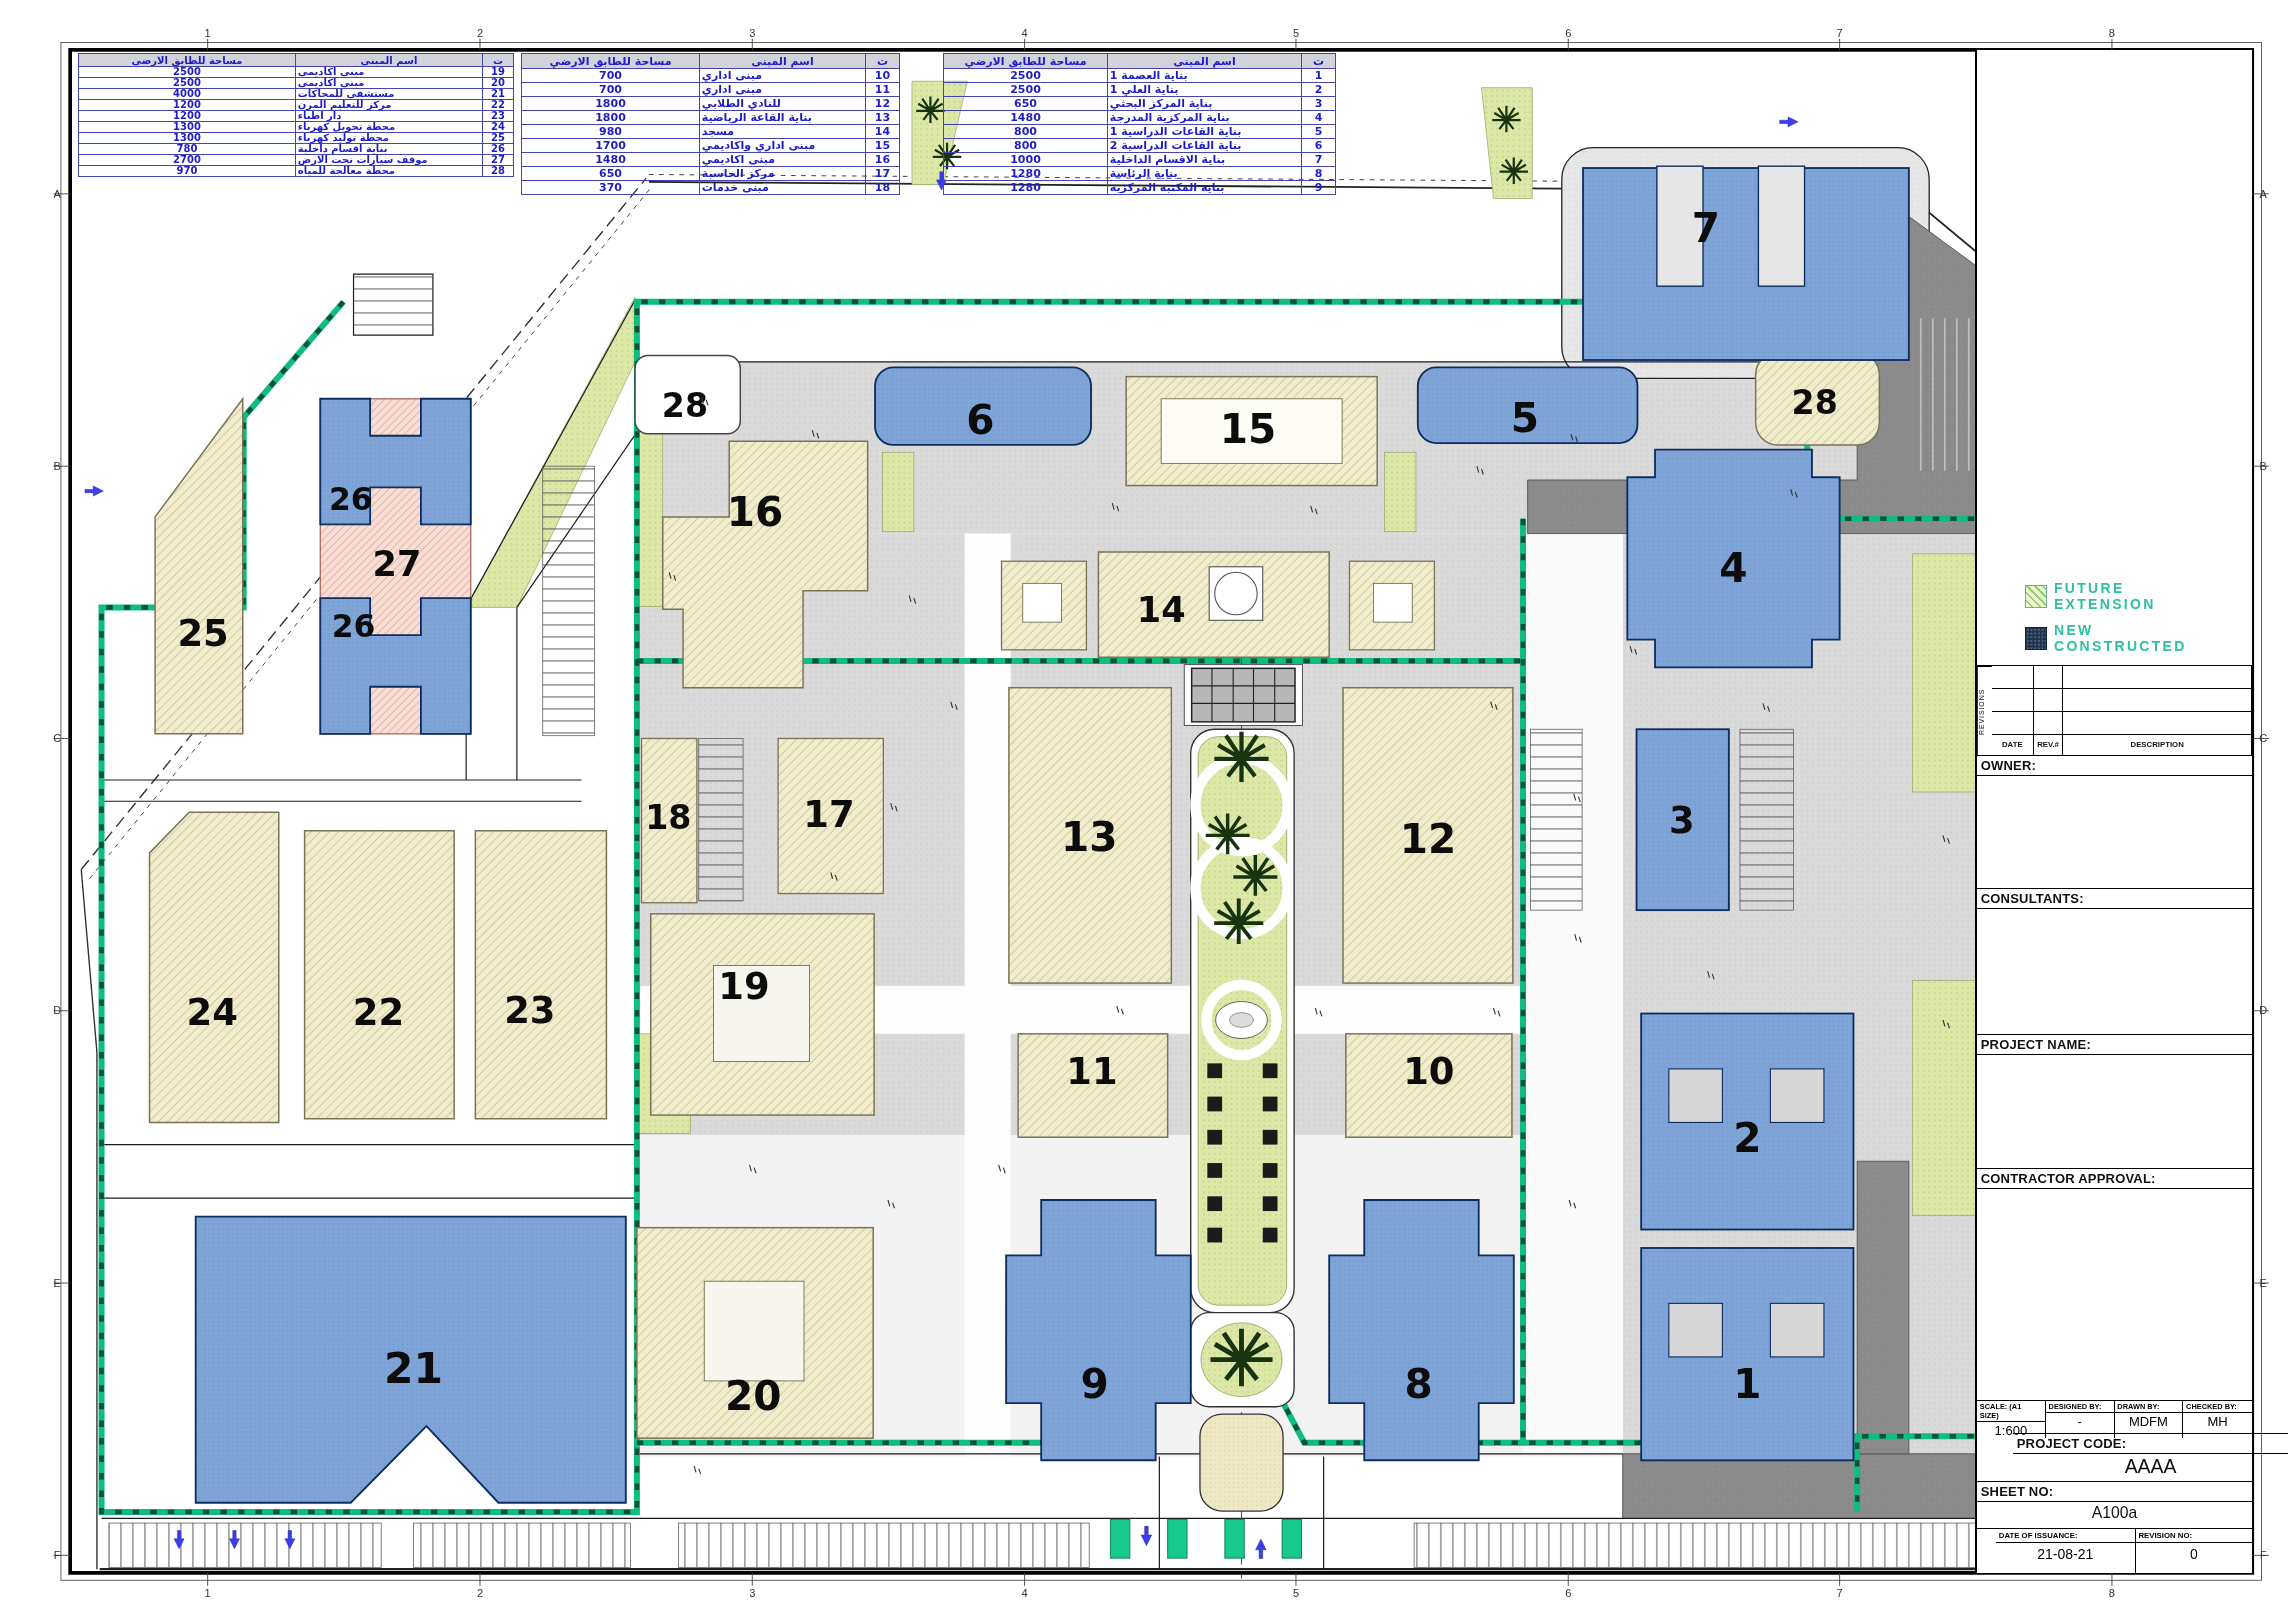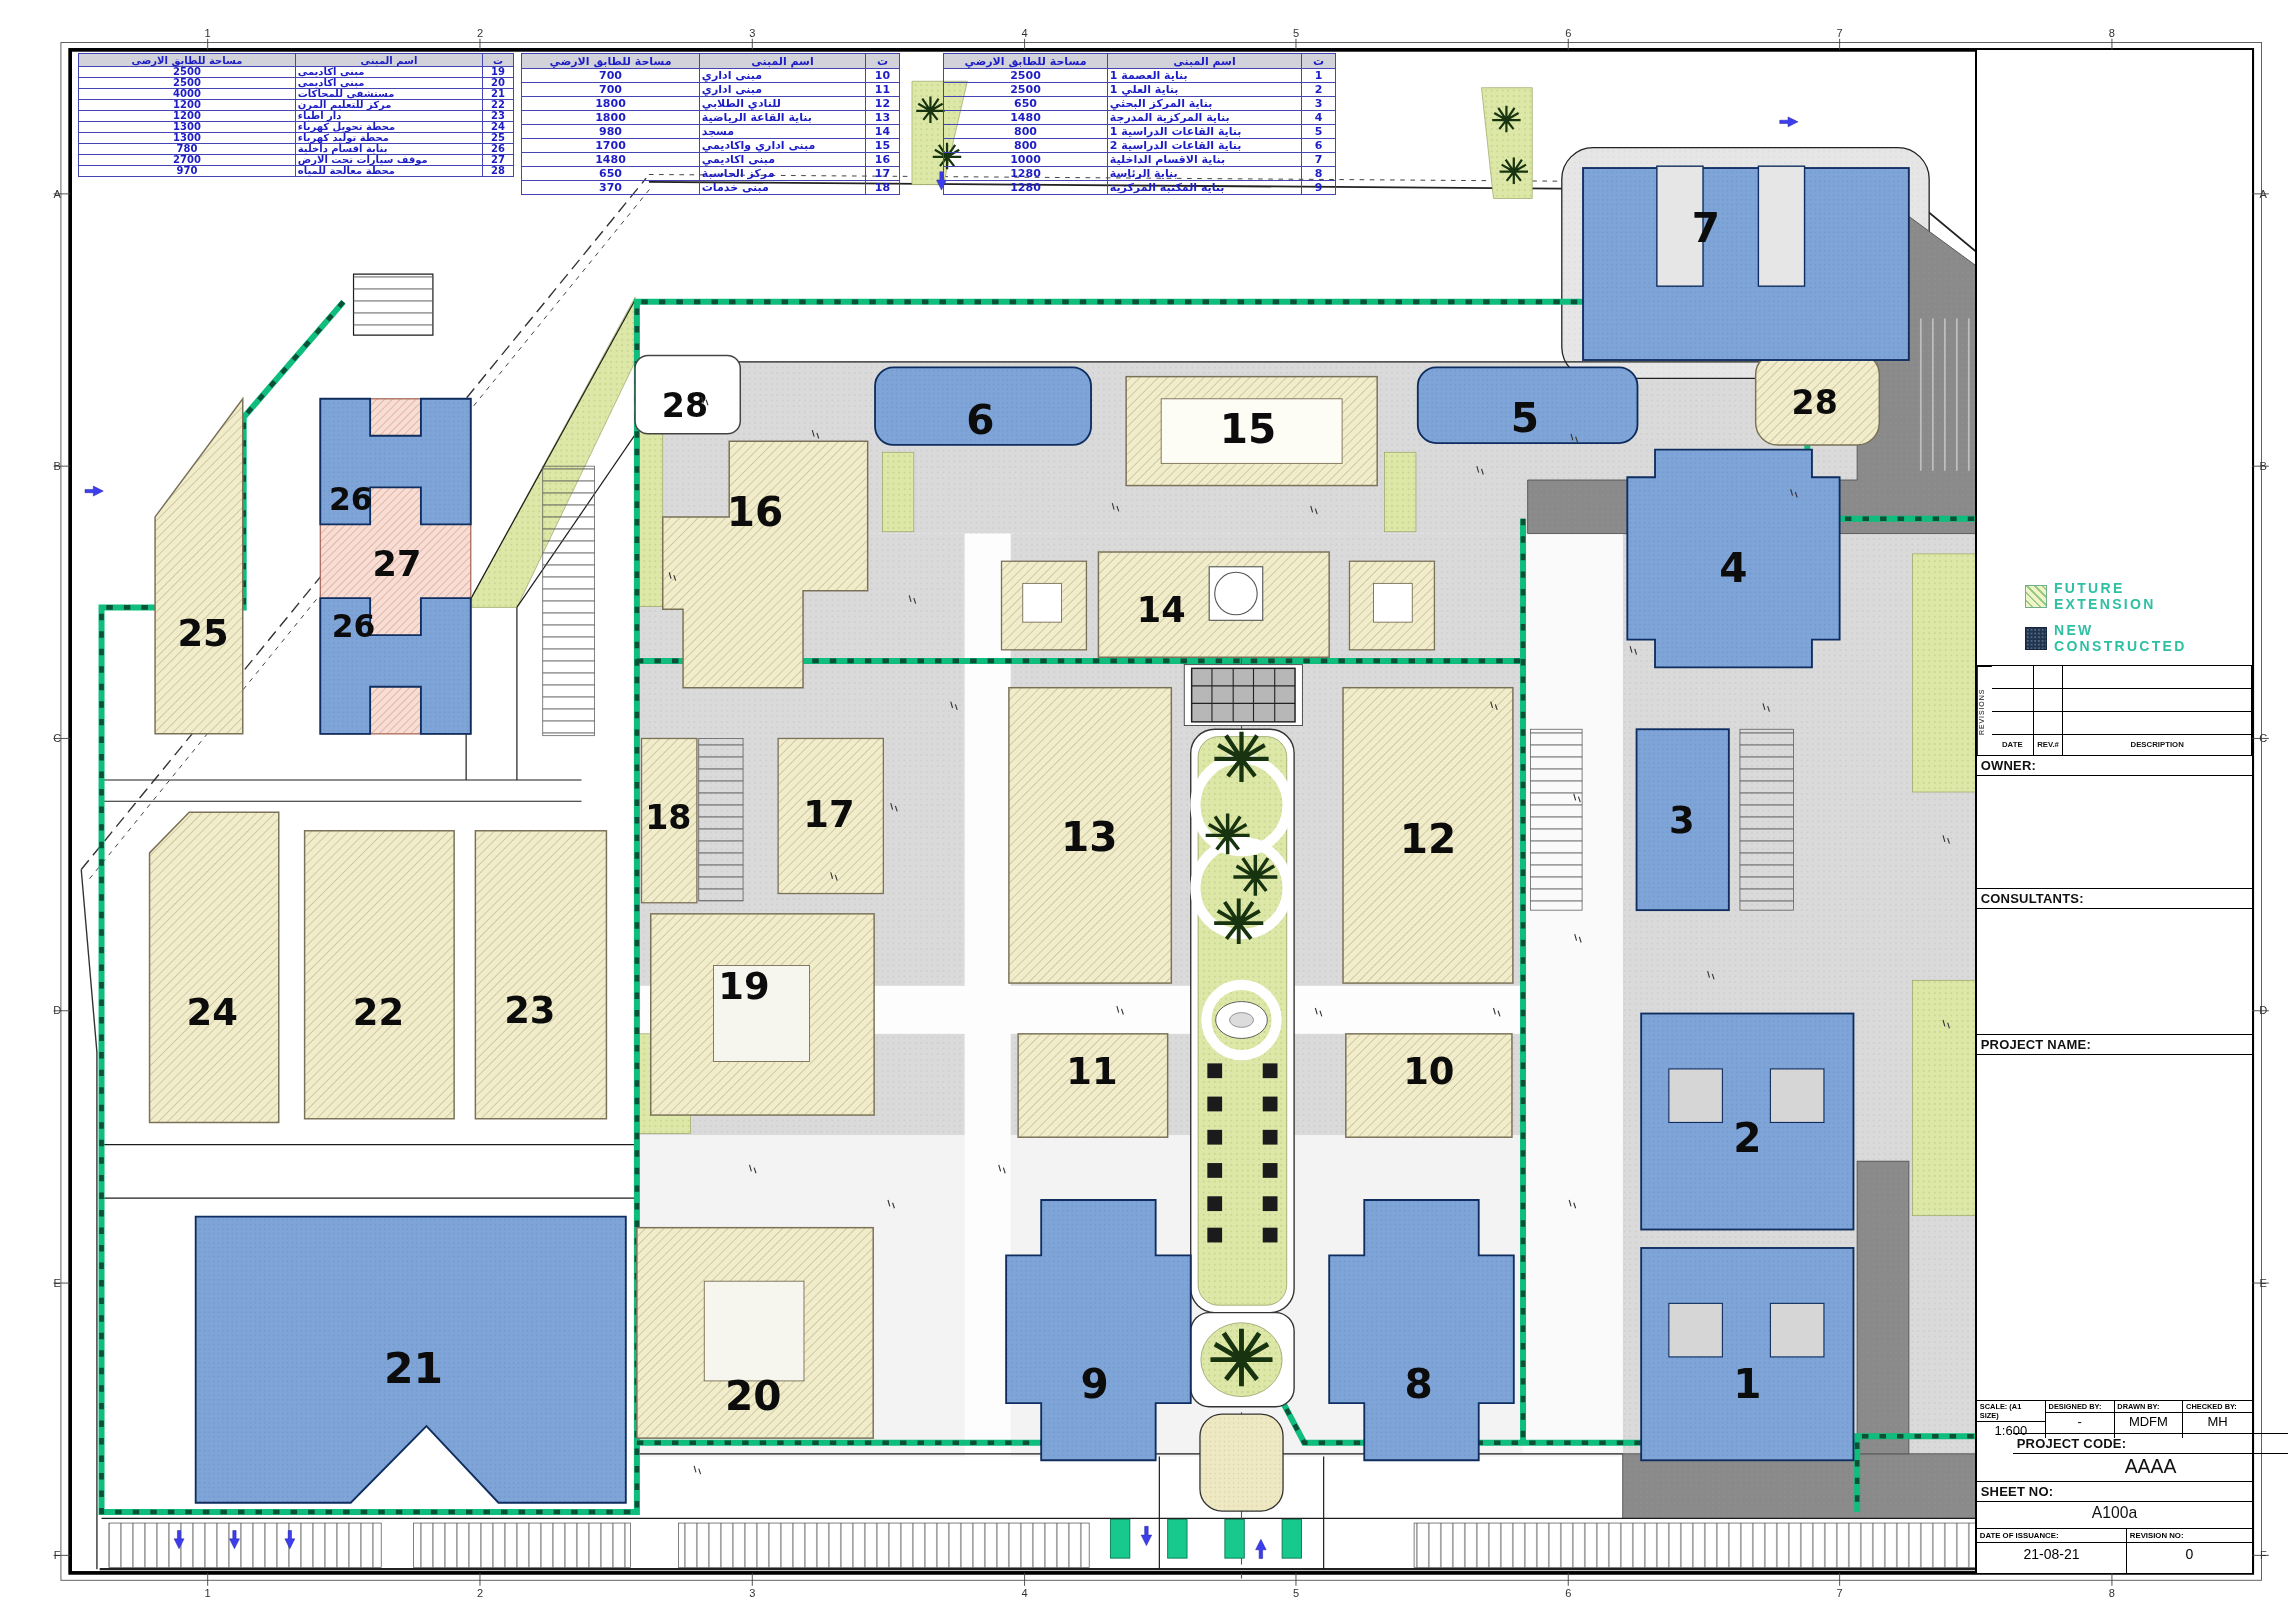--- a/index.html
+++ b/index.html
@@ -43,21 +43,21 @@
   .rev-grid{position:absolute;left:0;top:615px;width:100%;height:90px;border-top:1.8px solid #000;
             display:grid;grid-template-columns:14.8px 42px 29.5px 1fr;grid-template-rows:23px 23px 23px 21px;box-sizing:border-box;}
   .rev-grid>div{border-right:0.9px solid #000;border-bottom:0.9px solid #000;box-sizing:border-box;}
   .rev-vert{grid-row:1/5;writing-mode:vertical-rl;transform:rotate(180deg);font-size:7px;
             letter-spacing:0.9px;text-align:center;color:#111;}
   .rev-h{font-size:7.8px;font-weight:700;text-align:center;line-height:20px;color:#111;}
   .cells4{display:grid;grid-template-columns:1fr 1fr 1fr 1fr;height:33px;}
   .cells4>div{border-right:0.9px solid #000;box-sizing:border-box;}
   .cells4 .lab{font-size:7.4px;font-weight:700;padding:0.9px 2.8px;border-bottom:0.9px solid #000;}
   .cells4 .val{font-size:13px;text-align:center;padding-top:0.9px;}
-  .cells2{display:grid;grid-template-columns:1.2fr 1fr;height:43px;}
+  .cells2{display:grid;grid-template-columns:1.2fr 1fr;height:43px;padding-left:19px;}
   .cells2>div{border-right:0.9px solid #000;box-sizing:border-box;}
   .cells2 .lab{font-size:7.8px;font-weight:700;padding:1.8px 2.8px;border-bottom:0.9px solid #000;}
   .cells2 .val{font-size:14px;text-align:center;padding-top:3.7px;}
 </style>
 </head>
 <body>
 
 <div class="sheet">
 
 <svg width="2291" height="1620" viewBox="0 0 2482 1755" style="position:absolute;left:0;top:0;">
@@ -733,20 +733,23 @@
 
   <div class="tb-sec" style="top:705px;height:133px;">
     <div class="tb-label">OWNER:</div>
   </div>
   <div class="tb-sec" style="top:838px;height:146px;">
     <div class="tb-label">CONSULTANTS:</div>
   </div>
   <div class="tb-sec" style="top:984px;height:134px;">
     <div class="tb-label">PROJECT NAME:</div>
   </div>
+  <div class="tb-sec" style="top:1118px;height:129px;">
+    <div class="tb-label">CONTRACTOR APPROVAL:</div>
+  </div>
   <div class="tb-sec cells4" style="top:1350px;">
     <div>
           <div class="lab">SCALE: (A1 SIZE)</div>
          <div class="val">1:600</div>
         </div>
     <div>
           <div class="lab">DESIGNED BY:</div>
          <div class="val">-</div>
         </div>
     <div>

